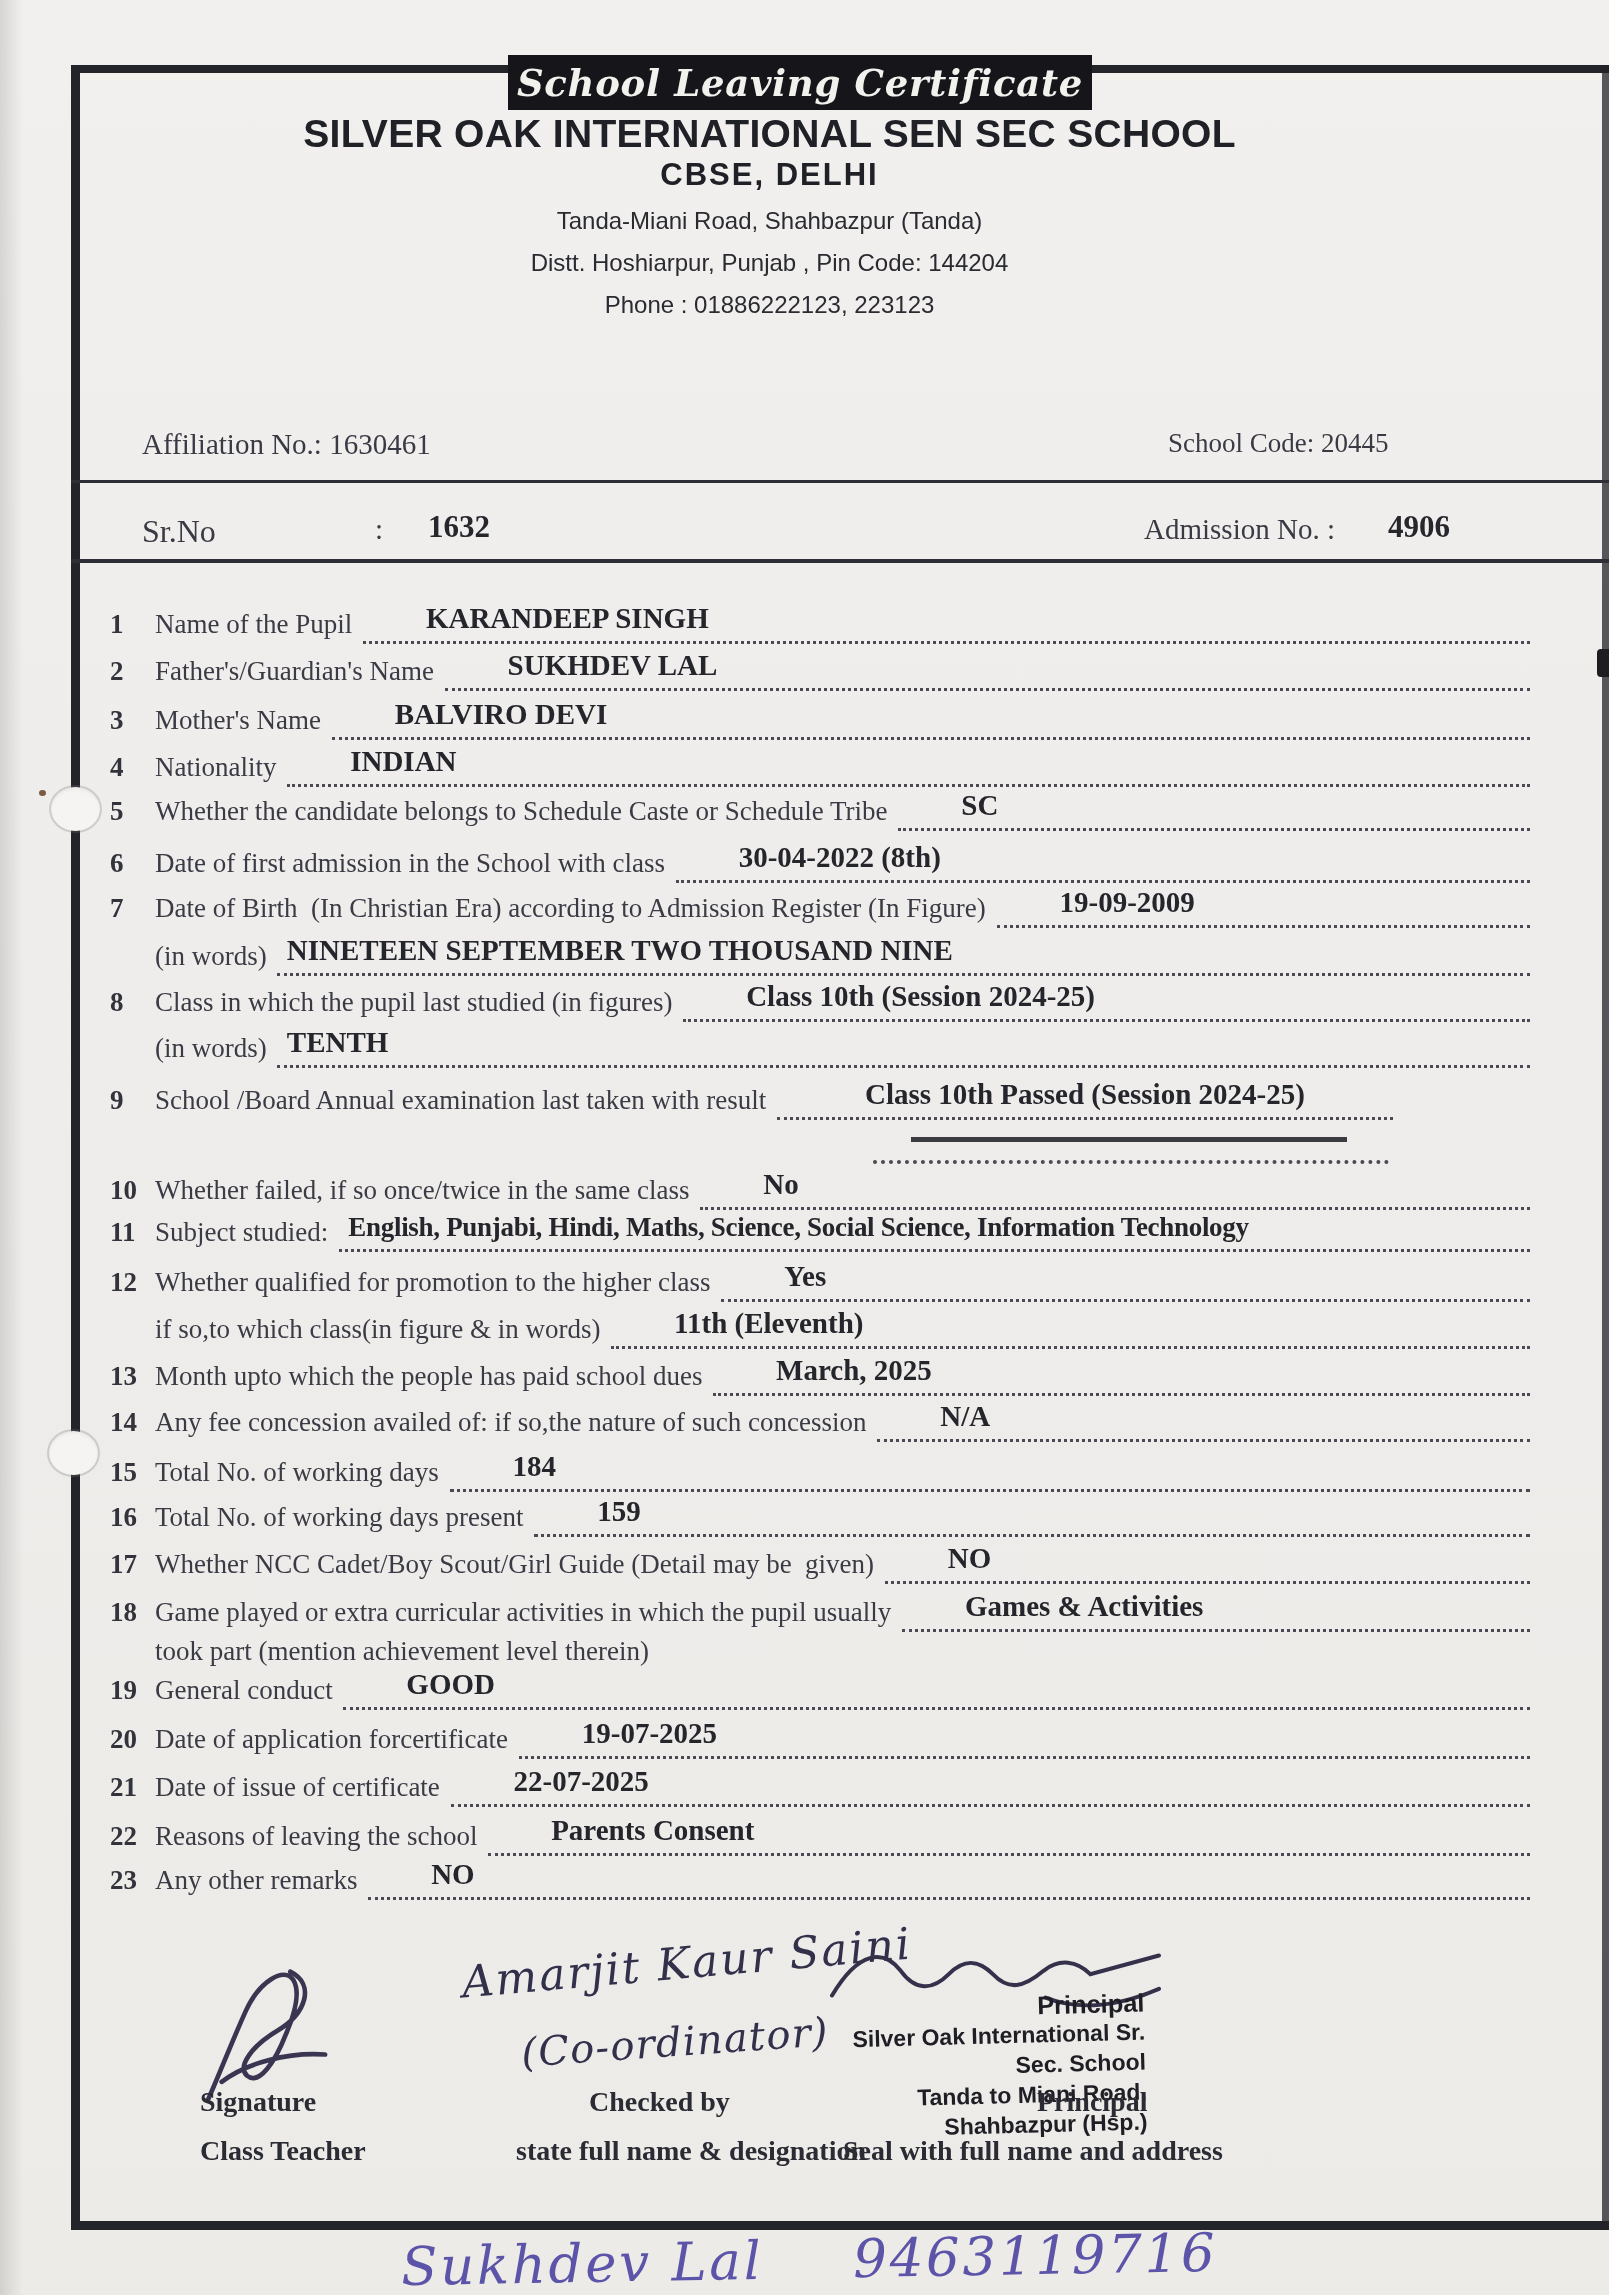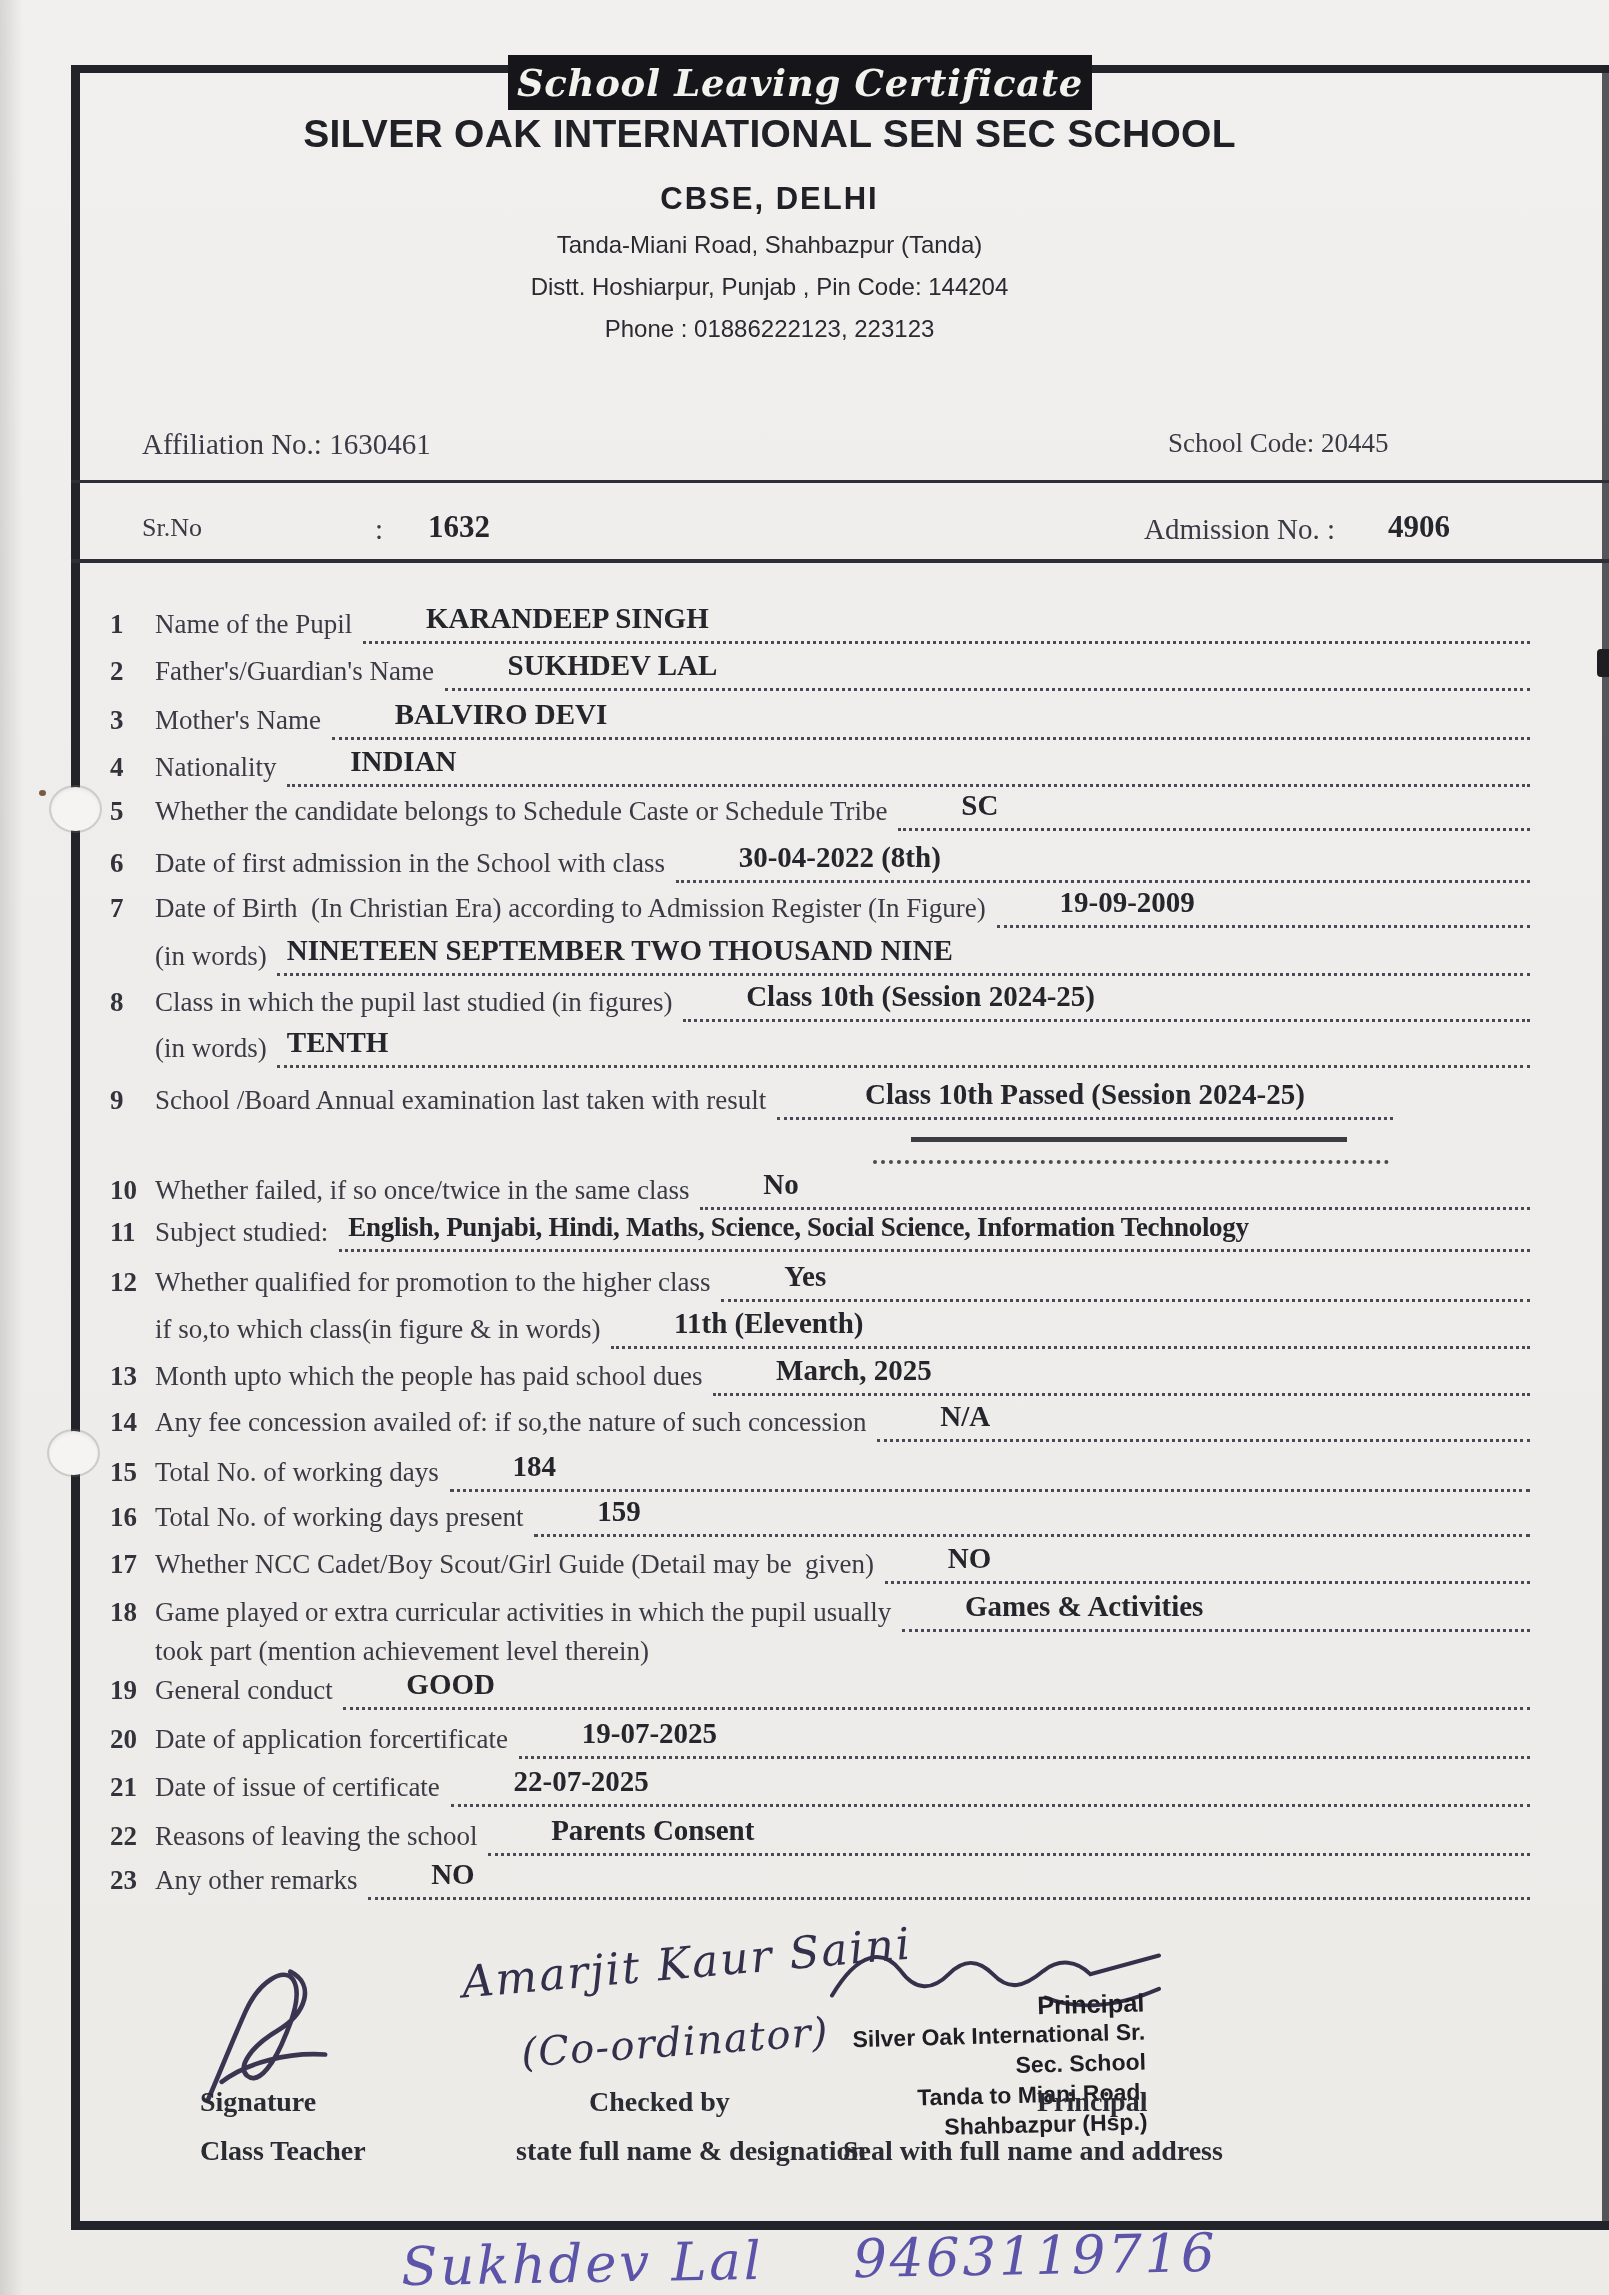--- a/index.html
+++ b/index.html
@@ -16,27 +16,27 @@
   .frame-right{position:absolute;left:1602px;top:65px;width:7.3px;height:2165px;background:rgba(35,35,42,.75);}
 
   .banner{position:absolute;left:508px;top:55px;width:584px;height:55px;background:#16161a;
           display:flex;align-items:center;justify-content:center;
           font-family:"DejaVu Serif",serif;font-style:italic;font-weight:bold;
           font-size:37px;color:#f1f1ee;letter-spacing:0.7px;}
 
   .hdr{position:absolute;left:73px;top:112px;width:1393px;text-align:center;
        font-family:"Liberation Sans",sans-serif;color:#202027;}
   .school{font-size:39px;font-weight:bold;letter-spacing:0.3px;}
-  .board{font-size:31px;font-weight:bold;margin-top:25px;letter-spacing:2px;}
+  .board{font-size:31px;font-weight:bold;margin-top:1px;letter-spacing:2px;}
   .addr{font-size:24px;margin-top:14px;color:#2a2a31;}
 
   .meta-aff{position:absolute;left:142px;top:428px;font-size:29px;}
   .meta-code{position:absolute;left:1168px;top:428px;font-size:27px;}
   .rule1{position:absolute;left:71px;top:480px;width:1539px;height:3.3px;background:#2e2e36;}
-  .sr-label{position:absolute;left:142px;top:513px;font-size:26px;}
+  .sr-label{position:absolute;left:142px;top:513px;font-size:32px;}
   .sr-colon{position:absolute;left:375px;top:513px;font-size:29px;}
   .sr-value{position:absolute;left:428px;top:509px;font-size:31px;font-weight:bold;color:#26262d;}
   .adm-label{position:absolute;left:1144px;top:513px;font-size:29px;}
   .adm-value{position:absolute;left:1388px;top:509px;font-size:31px;font-weight:bold;color:#26262d;}
   .rule2{position:absolute;left:71px;top:559px;width:1539px;height:4px;background:#2e2e36;}
 
   
   .row{position:absolute;left:110px;width:1420px;height:49px;display:flex;align-items:flex-end;
        font-size:27px;color:#3b3b45;}
   .num{flex:none;width:45px;font-weight:bold;color:#33333c;padding-bottom:4px;}

